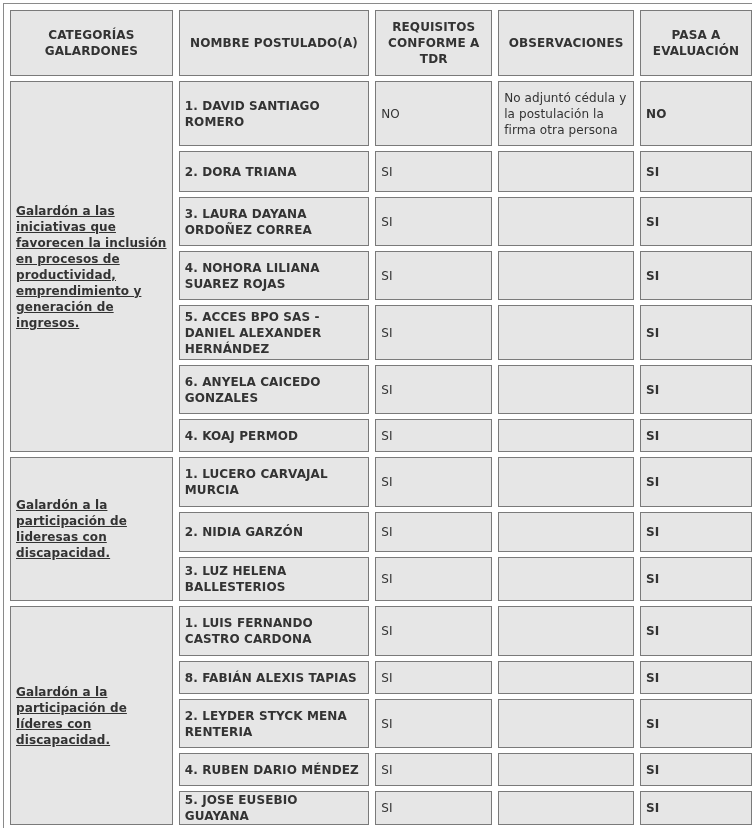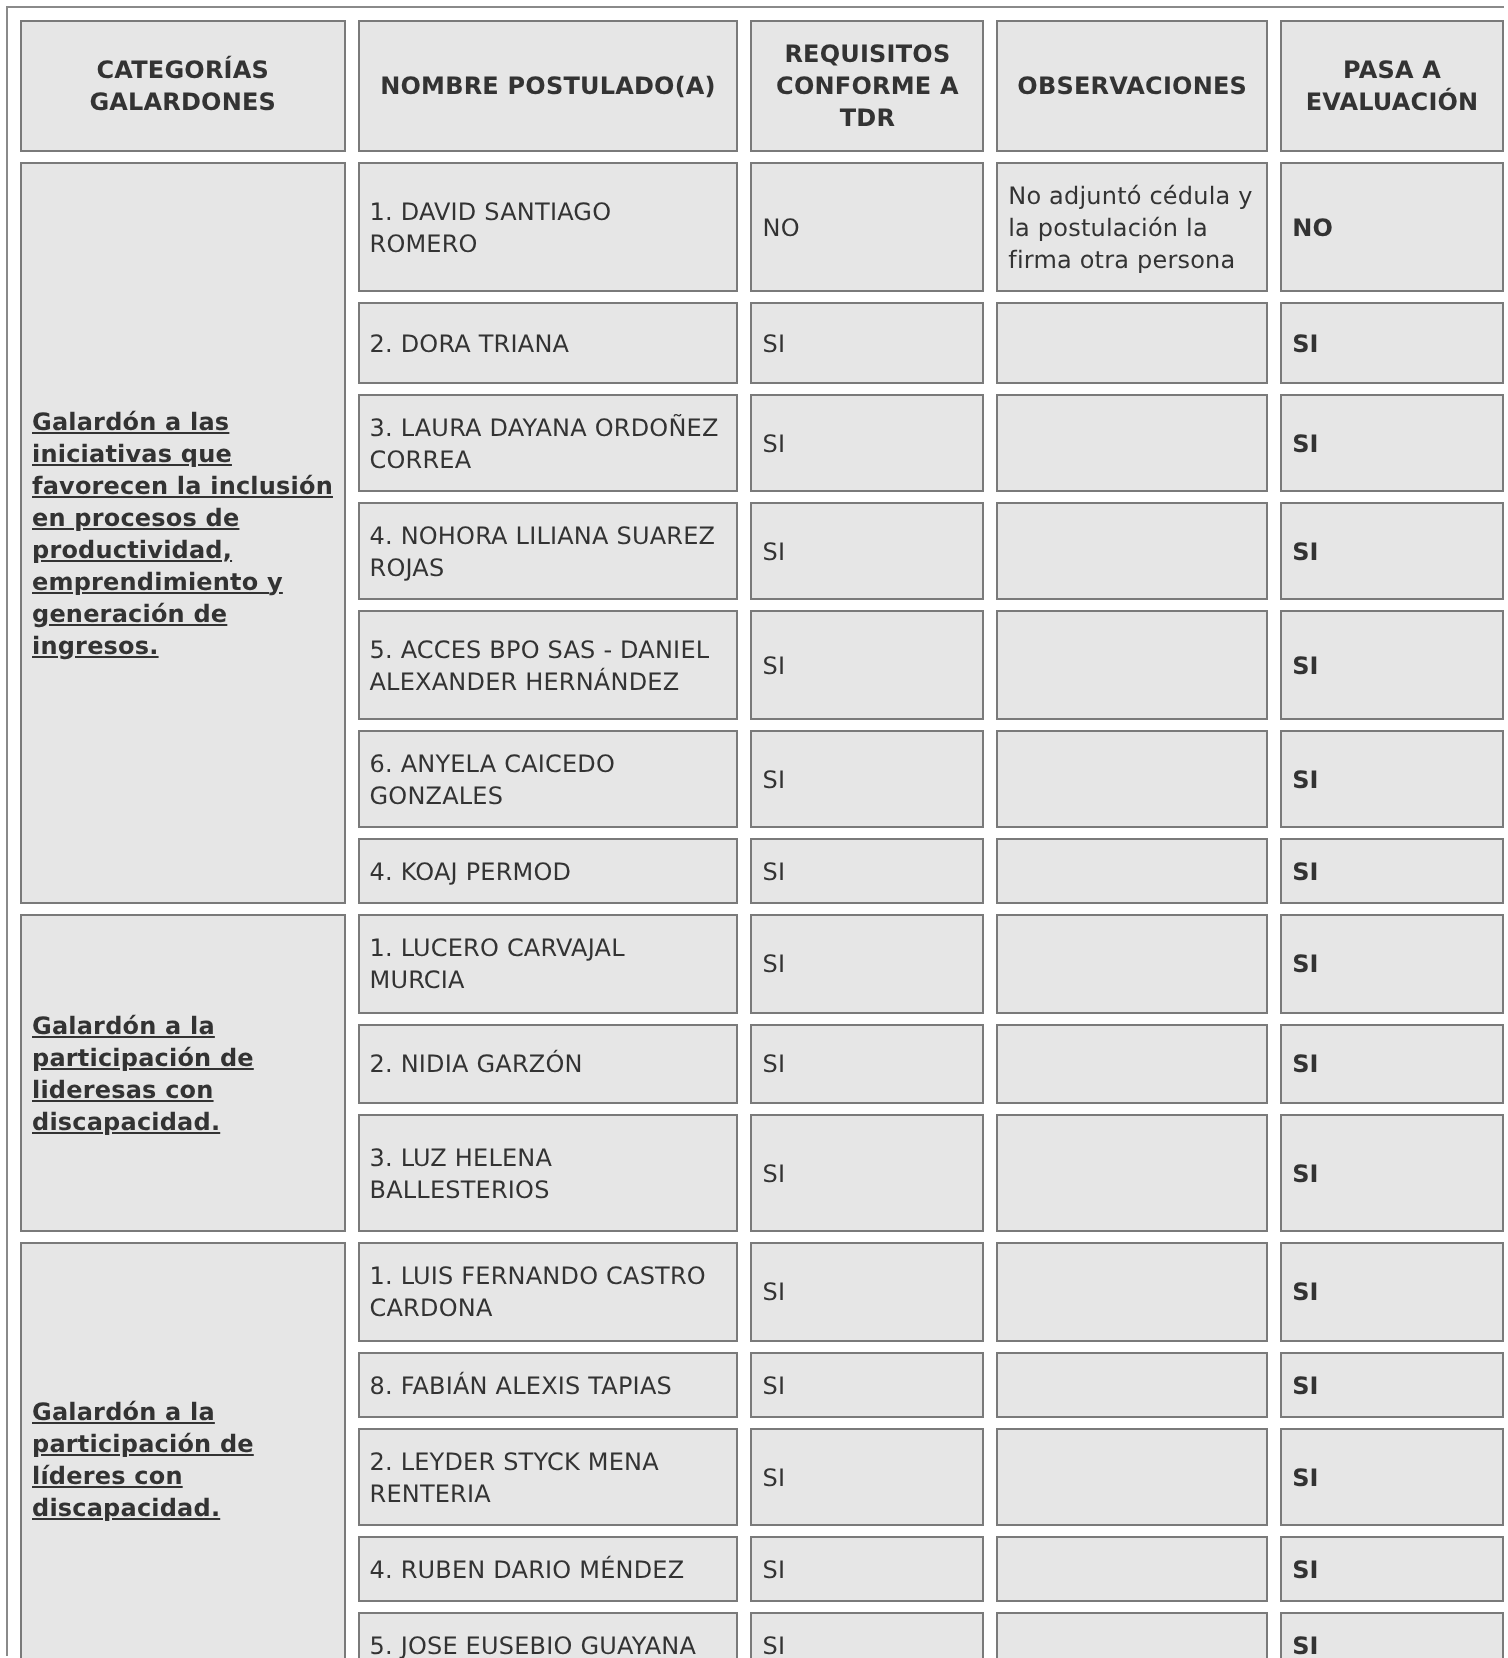--- a/index.html
+++ b/index.html
@@ -17,21 +17,21 @@
     font-size: 12px;
     line-height: 16px;
     padding: 0 5px;
     vertical-align: middle;
     box-sizing: border-box;
     letter-spacing: 0.1px;
   }
   td.hdr { text-align: center; font-weight: bold; font-size: 12.5px; letter-spacing: -0.3px; color: #333; }
   td.cat { font-weight: bold; font-size: 12.5px; letter-spacing: -0.3px; color: #333; text-decoration: underline; }
   td.bold { font-weight: bold; font-size: 12.5px; }
-  td.name { text-transform: none; }
+  td.name { text-transform: none; font-weight: bold; }
 </style>
 </head>
 <body>
 
 <div class="wrap">
 <table class="grid">
   <colgroup>
     <col style="width:163px">
     <col style="width:191px">
     <col style="width:117px">
@@ -97,21 +97,21 @@
       <td>SI</td>
       <td></td>
       <td class="bold">SI</td>
     </tr>
     <tr style="height:40px">
       <td class="name">2. NIDIA GARZÓN</td>
       <td>SI</td>
       <td></td>
       <td class="bold">SI</td>
     </tr>
-    <tr style="height:59px">
+    <tr style="height:44px">
       <td class="name">3. LUZ HELENA BALLESTERIOS</td>
       <td>SI</td>
       <td></td>
       <td class="bold">SI</td>
     </tr>
 
     <tr style="height:50px">
       <td class="cat" rowspan="5">Galardón a la participación de líderes con discapacidad.</td>
       <td class="name">1. LUIS FERNANDO CASTRO CARDONA</td>
       <td>SI</td>

